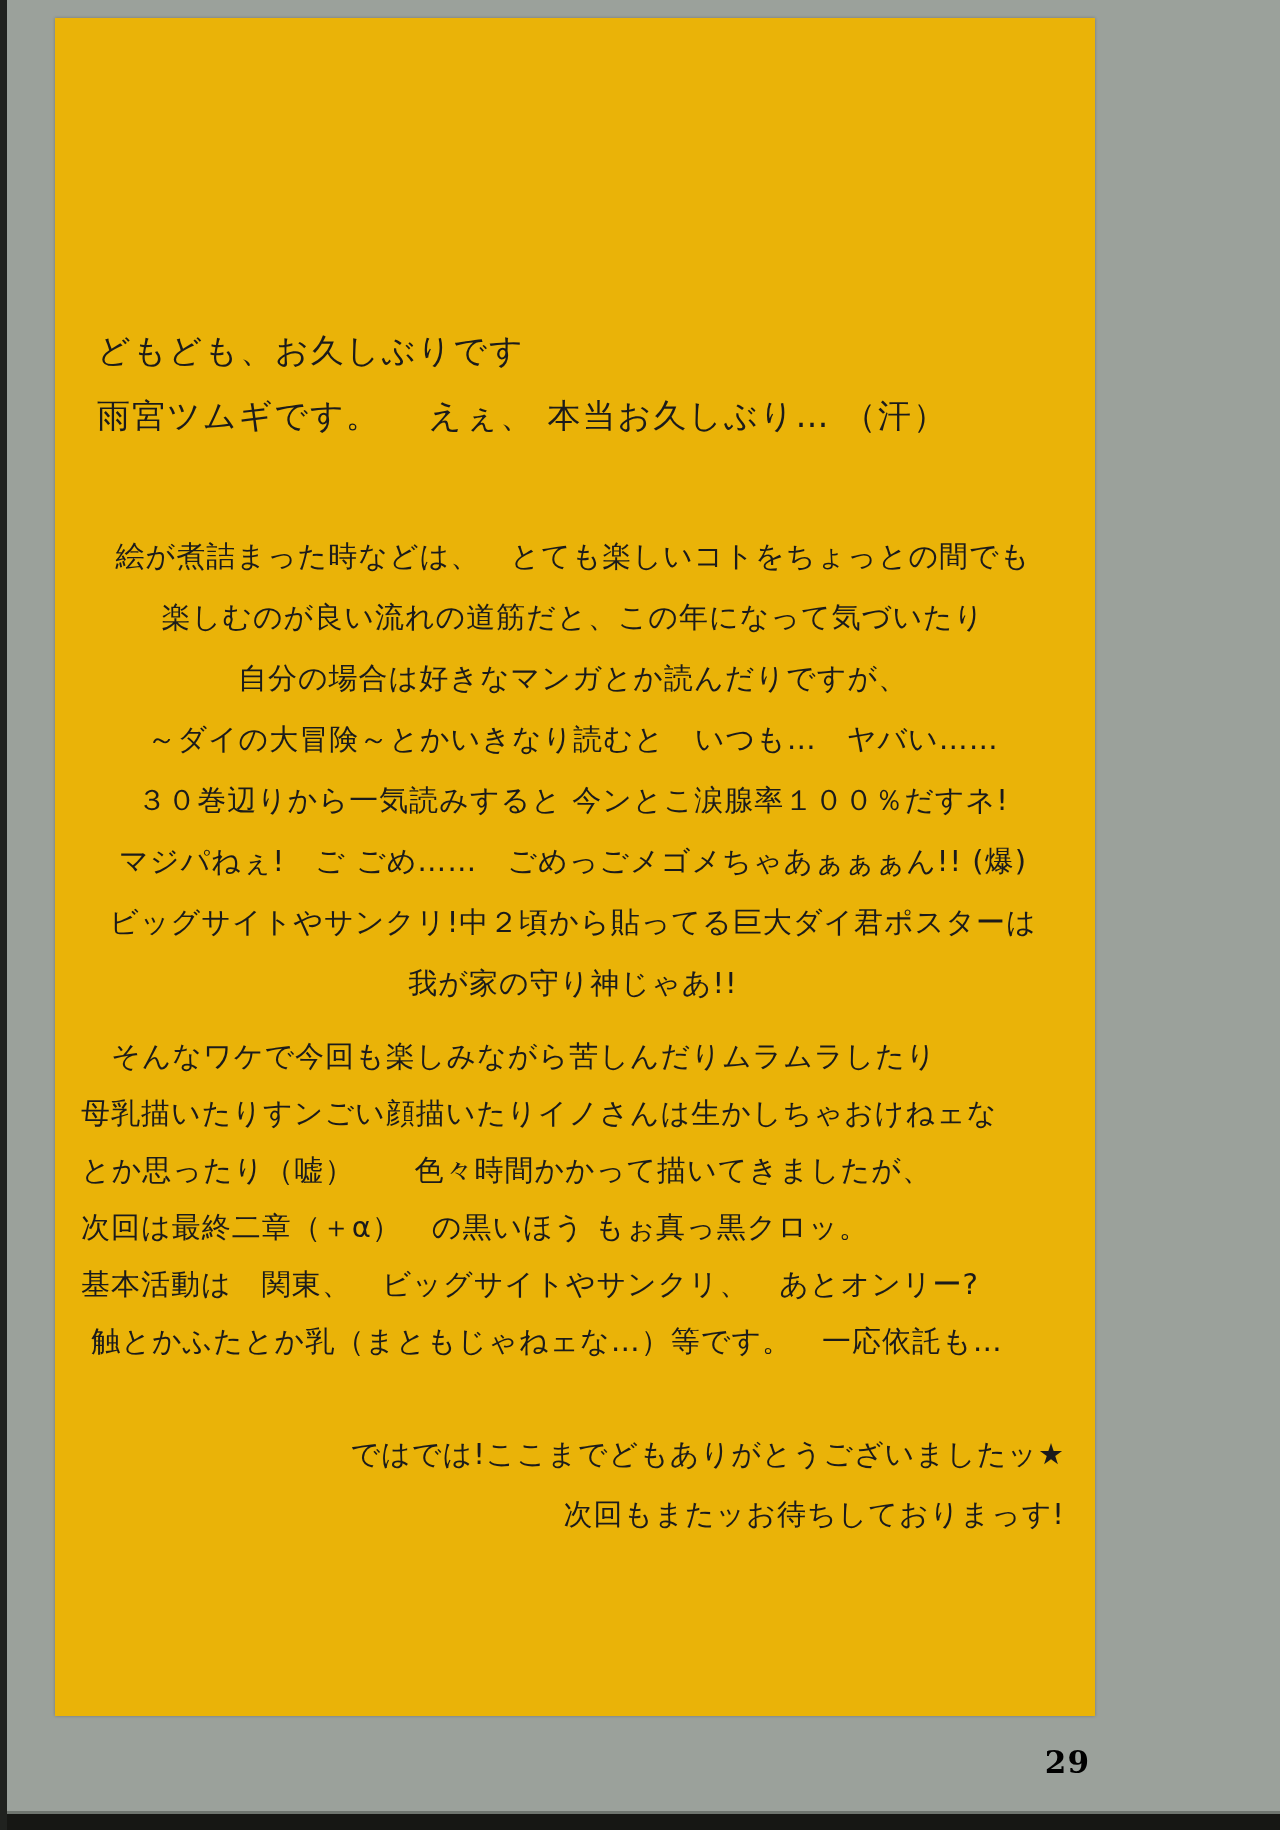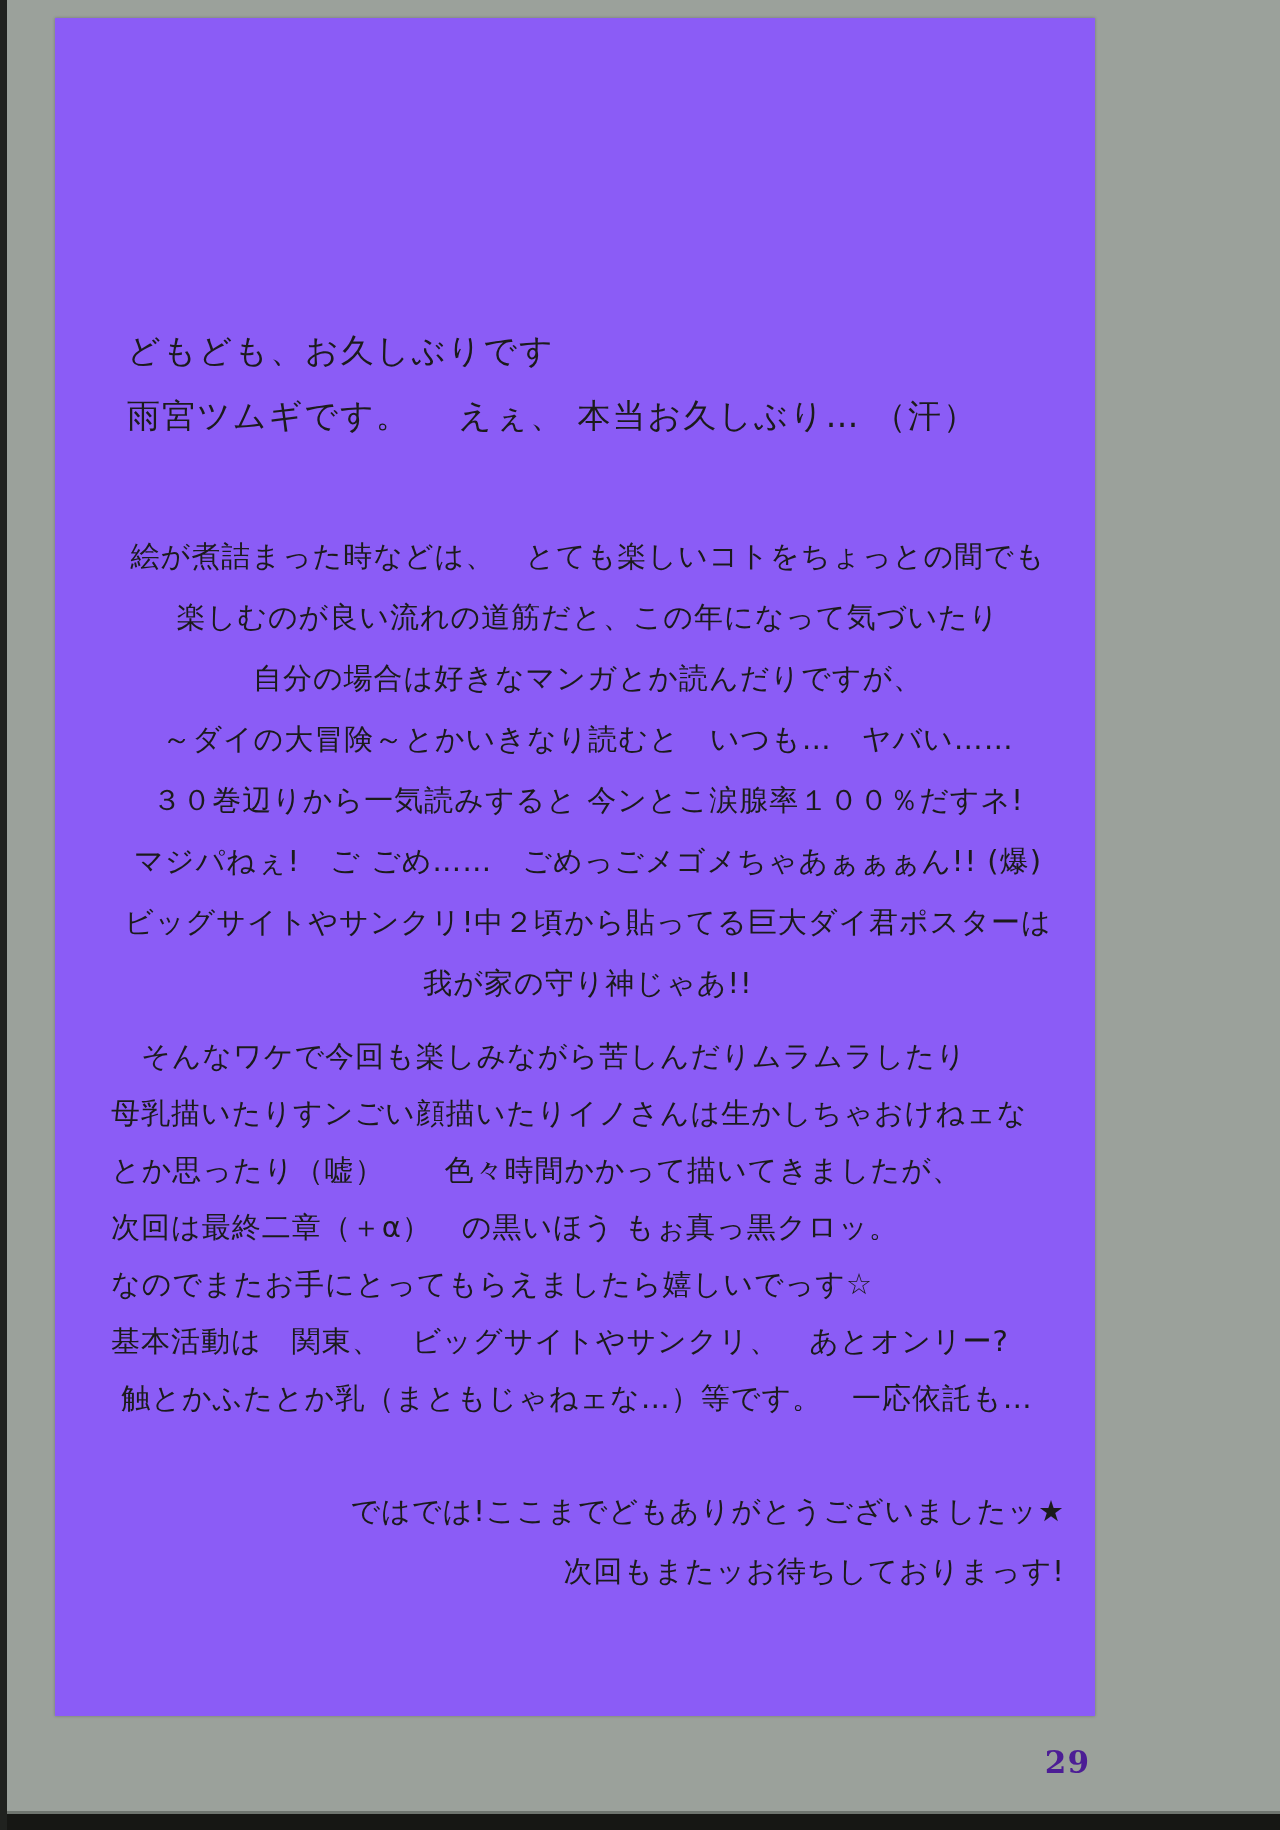--- a/index.html
+++ b/index.html
@@ -34,24 +34,24 @@
     width: 1280px; height: 3px;
     background: #6f756f;
   }
   
   .paper {
     position: absolute;
     left: 55px;
     top: 18px;
     width: 1040px;
     height: 1698px;
-    background: #8b5cf6;
+    background: #eab308;
     box-shadow: 0 0 3px rgba(0,0,0,0.25);
     box-sizing: border-box;
-    padding: 300px 30px 0 56px;
+    padding: 300px 30px 0 26px;
     color: #1b1b1b;
   }
   .line {
     white-space: pre;
     overflow: hidden;
   }
   .greeting .line {
     font-size: 33px;
     line-height: 65px;
     letter-spacing: 2px;
@@ -66,21 +66,21 @@
   .para-2 { margin-top: 14px; }
   .para-2 .line { line-height: 57px; }
   .para-3 { margin-top: 54px; text-align: right; }
   .para-3 .line { line-height: 60px; }
   .page-number {
     position: absolute;
     right: 190px;
     top: 1744px;
     font-size: 31px;
     font-weight: bold;
-    color: #4c1d95;
+    color: #000000;
     letter-spacing: 1px;
     font-family: "DejaVu Serif", "Liberation Serif", serif;
   }
 </style>
 </head>
 <body>
 
 <div id="scan">
 
   <div class="paper">
@@ -99,21 +99,20 @@
       <div class="line">マジパねぇ!　ご ごめ……　ごめっごメゴメちゃあぁぁぁん!! (爆)</div>
       <div class="line">ビッグサイトやサンクリ!中２頃から貼ってる巨大ダイ君ポスターは</div>
       <div class="line">我が家の守り神じゃあ!!</div>
     </div>
 
     <div class="para para-2">
       <div class="line">　そんなワケで今回も楽しみながら苦しんだりムラムラしたり</div>
       <div class="line">母乳描いたりすンごい顔描いたりイノさんは生かしちゃおけねェな</div>
       <div class="line">とか思ったり（嘘）　　色々時間かかって描いてきましたが、</div>
       <div class="line">次回は最終二章（＋α）　の黒いほう もぉ真っ黒クロッ。</div>
-      <div class="line">なのでまたお手にとってもらえましたら嬉しいでっす☆</div>
       <div class="line">基本活動は　関東、　ビッグサイトやサンクリ、　あとオンリー?</div>
       <div class="line"> 触とかふたとか乳（まともじゃねェな…）等です。　一応依託も…</div>
     </div>
 
     <div class="para para-3">
       <div class="line">ではでは!ここまでどもありがとうございましたッ★</div>
       <div class="line"> 次回もまたッお待ちしておりまっす!</div>
     </div>
 
   </div>

